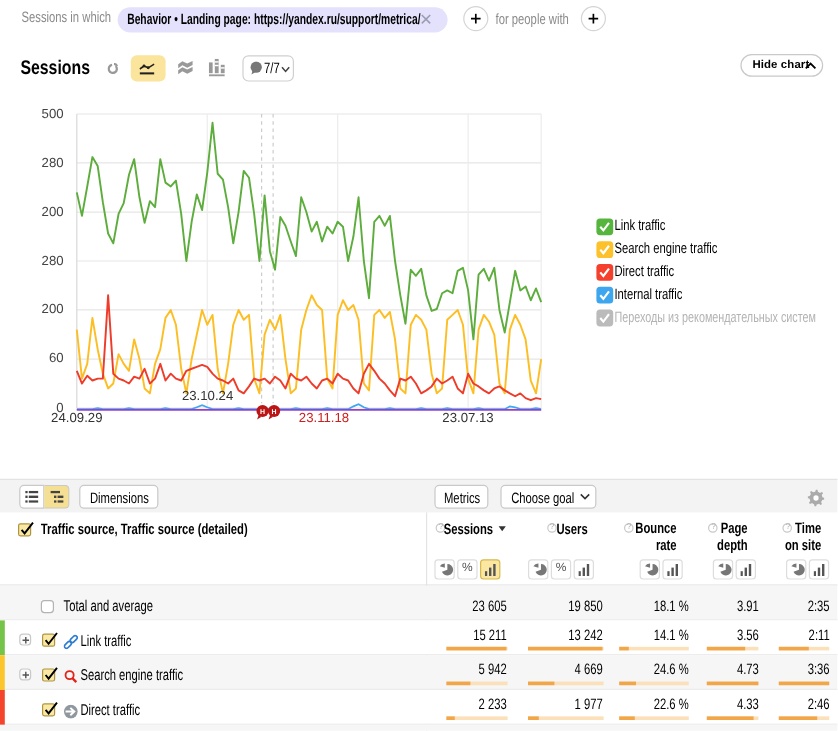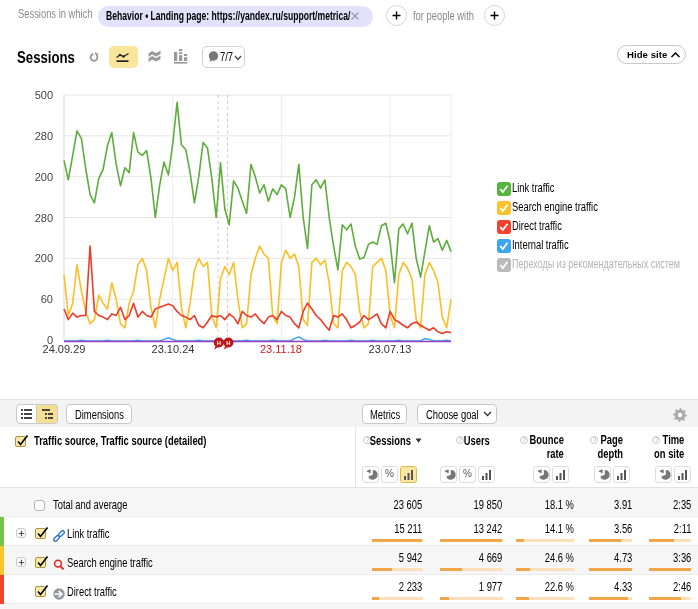--- a/index.html
+++ b/index.html
@@ -61,21 +61,21 @@
 <svg style="position:absolute;left:207.5px;top:51px" width="11" height="12" viewBox="0 0 11 12">
   <circle cx="5.5" cy="5" r="4.7" fill="#777"></circle>
     <path d="M2.5 8 L1.5 11 L5 9" fill="#777"></path>
 </svg>
 <div class="t" style="left:220px;top:50px">7/7</div>
 <svg style="position:absolute;left:234px;top:54.5px" width="8" height="6">
     <path d="M1 1 L4 4.5 L7 1" stroke="#444" stroke-width="1.3" fill="none"></path>
   </svg>
 
 <div style="position:absolute;left:617px;top:44.5px;width:68.5px;height:19.5px;border:1px solid #c9c9c9;border-radius:10px;background:#fff"></div>
-<div style="position:absolute;left:627px;top:49px;font-size:9.5px;font-weight:bold;letter-spacing:0.1px">Hide site</div>
+<div style="position:absolute;left:627px;top:49px;font-size:9.5px;font-weight:bold;letter-spacing:0.1px">Hide chart</div>
 <svg style="position:absolute;left:670px;top:51px" width="11" height="8">
     <path d="M1.5 6 L5.5 2 L9.5 6" stroke="#000" stroke-width="1.5" fill="none"></path>
   </svg>
 
 <svg width="698" height="275" style="position:absolute;left:0;top:85px">
 <g transform="translate(0,-85)">
 <line x1="64.0" y1="340.0" x2="451.0" y2="340.0" stroke="#e6e6e6" stroke-width="1"></line>
 <line x1="64.0" y1="299.2" x2="451.0" y2="299.2" stroke="#e6e6e6" stroke-width="1"></line>
 <line x1="64.0" y1="258.3" x2="451.0" y2="258.3" stroke="#e6e6e6" stroke-width="1"></line>
 <line x1="64.0" y1="217.5" x2="451.0" y2="217.5" stroke="#e6e6e6" stroke-width="1"></line>
@@ -107,22 +107,22 @@
 </g>
   </svg>
 <div style="position:absolute;right:645px;top:89px;font-size:11px;color:#444">500</div>
 <div style="position:absolute;right:645px;top:130px;font-size:11px;color:#444">280</div>
 <div style="position:absolute;right:645px;top:171px;font-size:11px;color:#444">200</div>
 <div style="position:absolute;right:645px;top:212px;font-size:11px;color:#444">280</div>
 <div style="position:absolute;right:645px;top:252px;font-size:11px;color:#444">200</div>
 <div style="position:absolute;right:645px;top:293px;font-size:11px;color:#444">60</div>
 <div style="position:absolute;right:645px;top:334px;font-size:11px;color:#444">0</div>
 <div style="position:absolute;left:32px;top:343px;width:64px;text-align:center;font-size:11px;color:#333">24.09.29</div>
-<div style="position:absolute;left:141px;top:343px;width:64px;text-align:center;font-size:11px;color:#333">23.10.24</div>
-<div style="position:absolute;left:249px;top:343px;width:64px;text-align:center;font-size:11px;color:#cc1f1f">23.11.18</div>
+<div style="position:absolute;left:141px;top:324px;width:64px;text-align:center;font-size:11px;color:#333">23.10.24</div>
+<div style="position:absolute;left:249px;top:343px;width:64px;font-size:11px;color:#cc1f1f">23.11.18</div>
 <div style="position:absolute;left:358px;top:343px;width:64px;text-align:center;font-size:11px;color:#333">23.07.13</div>
 <div style="position:absolute;left:497px;top:182px;width:13.5px;height:13.5px;background:#55b53c;border-radius:3px"></div>
 <svg style="position:absolute;left:497px;top:182px" width="14" height="14">
     <path d="M3.2 7 L5.8 10 L10.5 3.8" stroke="#fff" stroke-width="1.8" fill="none"></path>
   </svg>
 <div class="t" style="left:511.5px;top:180.5px;color:#000">Link traffic</div>
 <div style="position:absolute;left:497px;top:201px;width:13.5px;height:13.5px;background:#fdc22b;border-radius:3px"></div>
 <svg style="position:absolute;left:497px;top:201px" width="14" height="14">
     <path d="M3.2 7 L5.8 10 L10.5 3.8" stroke="#fff" stroke-width="1.8" fill="none"></path>
   </svg>

